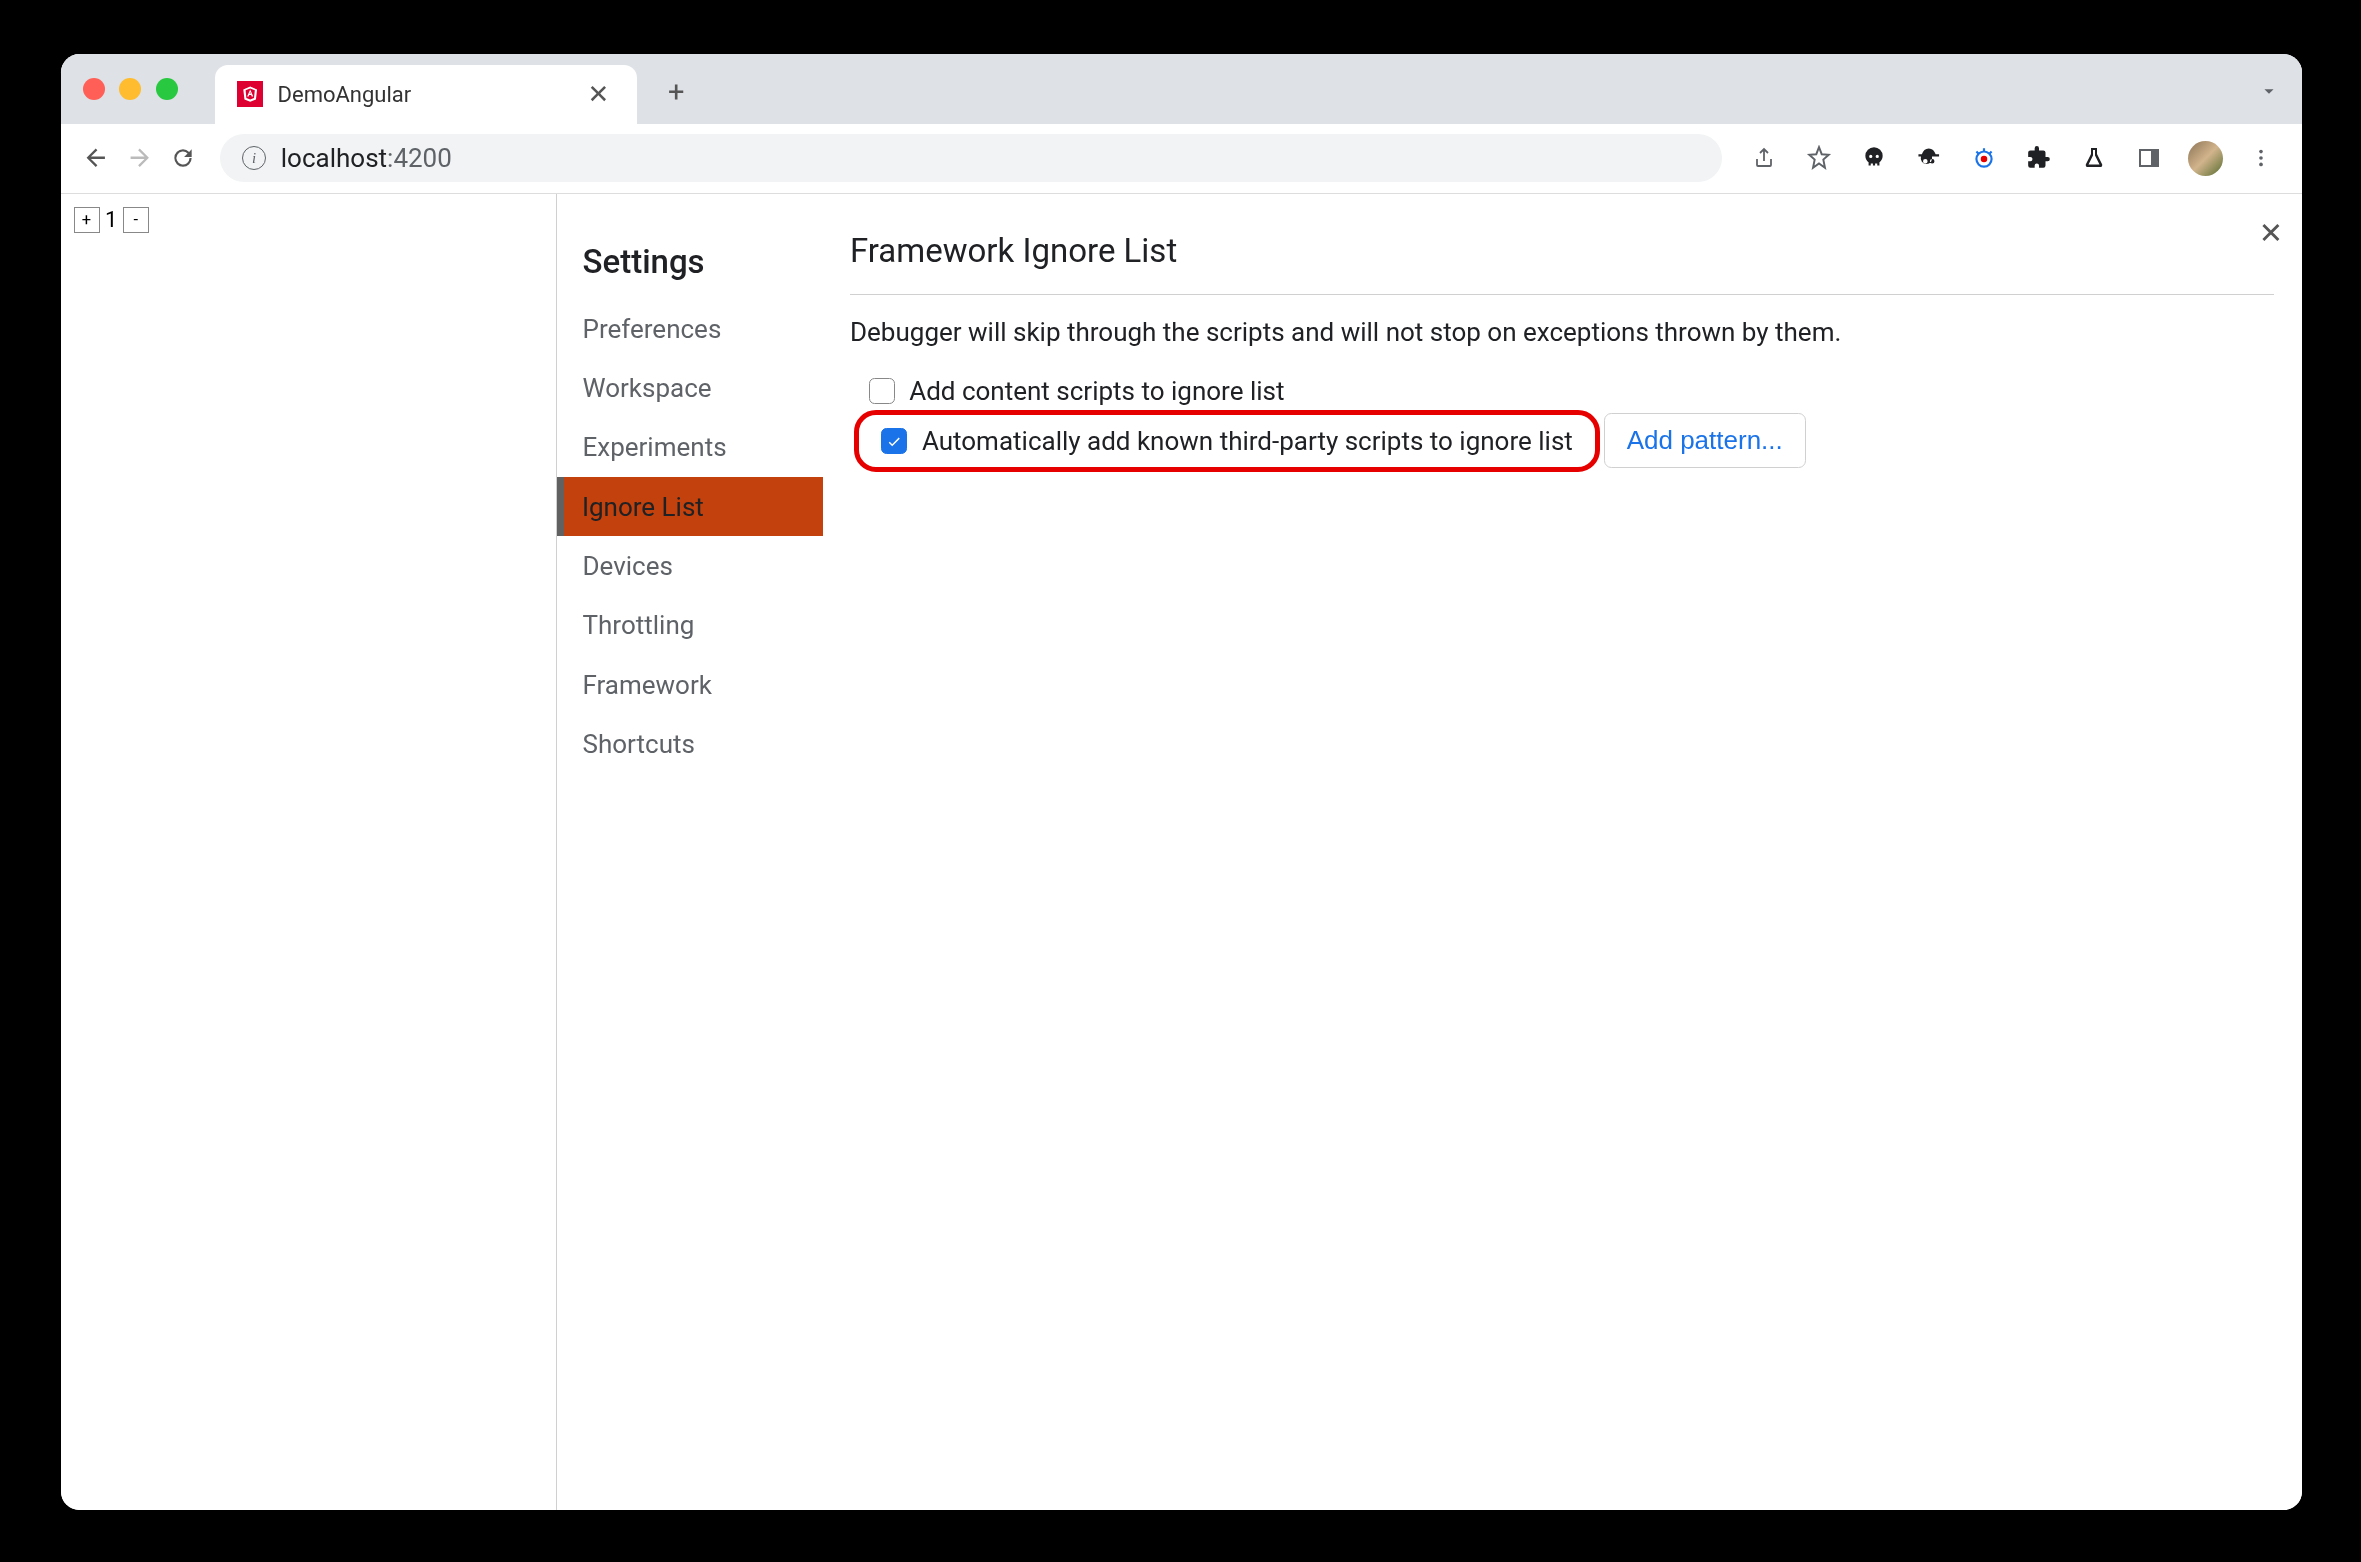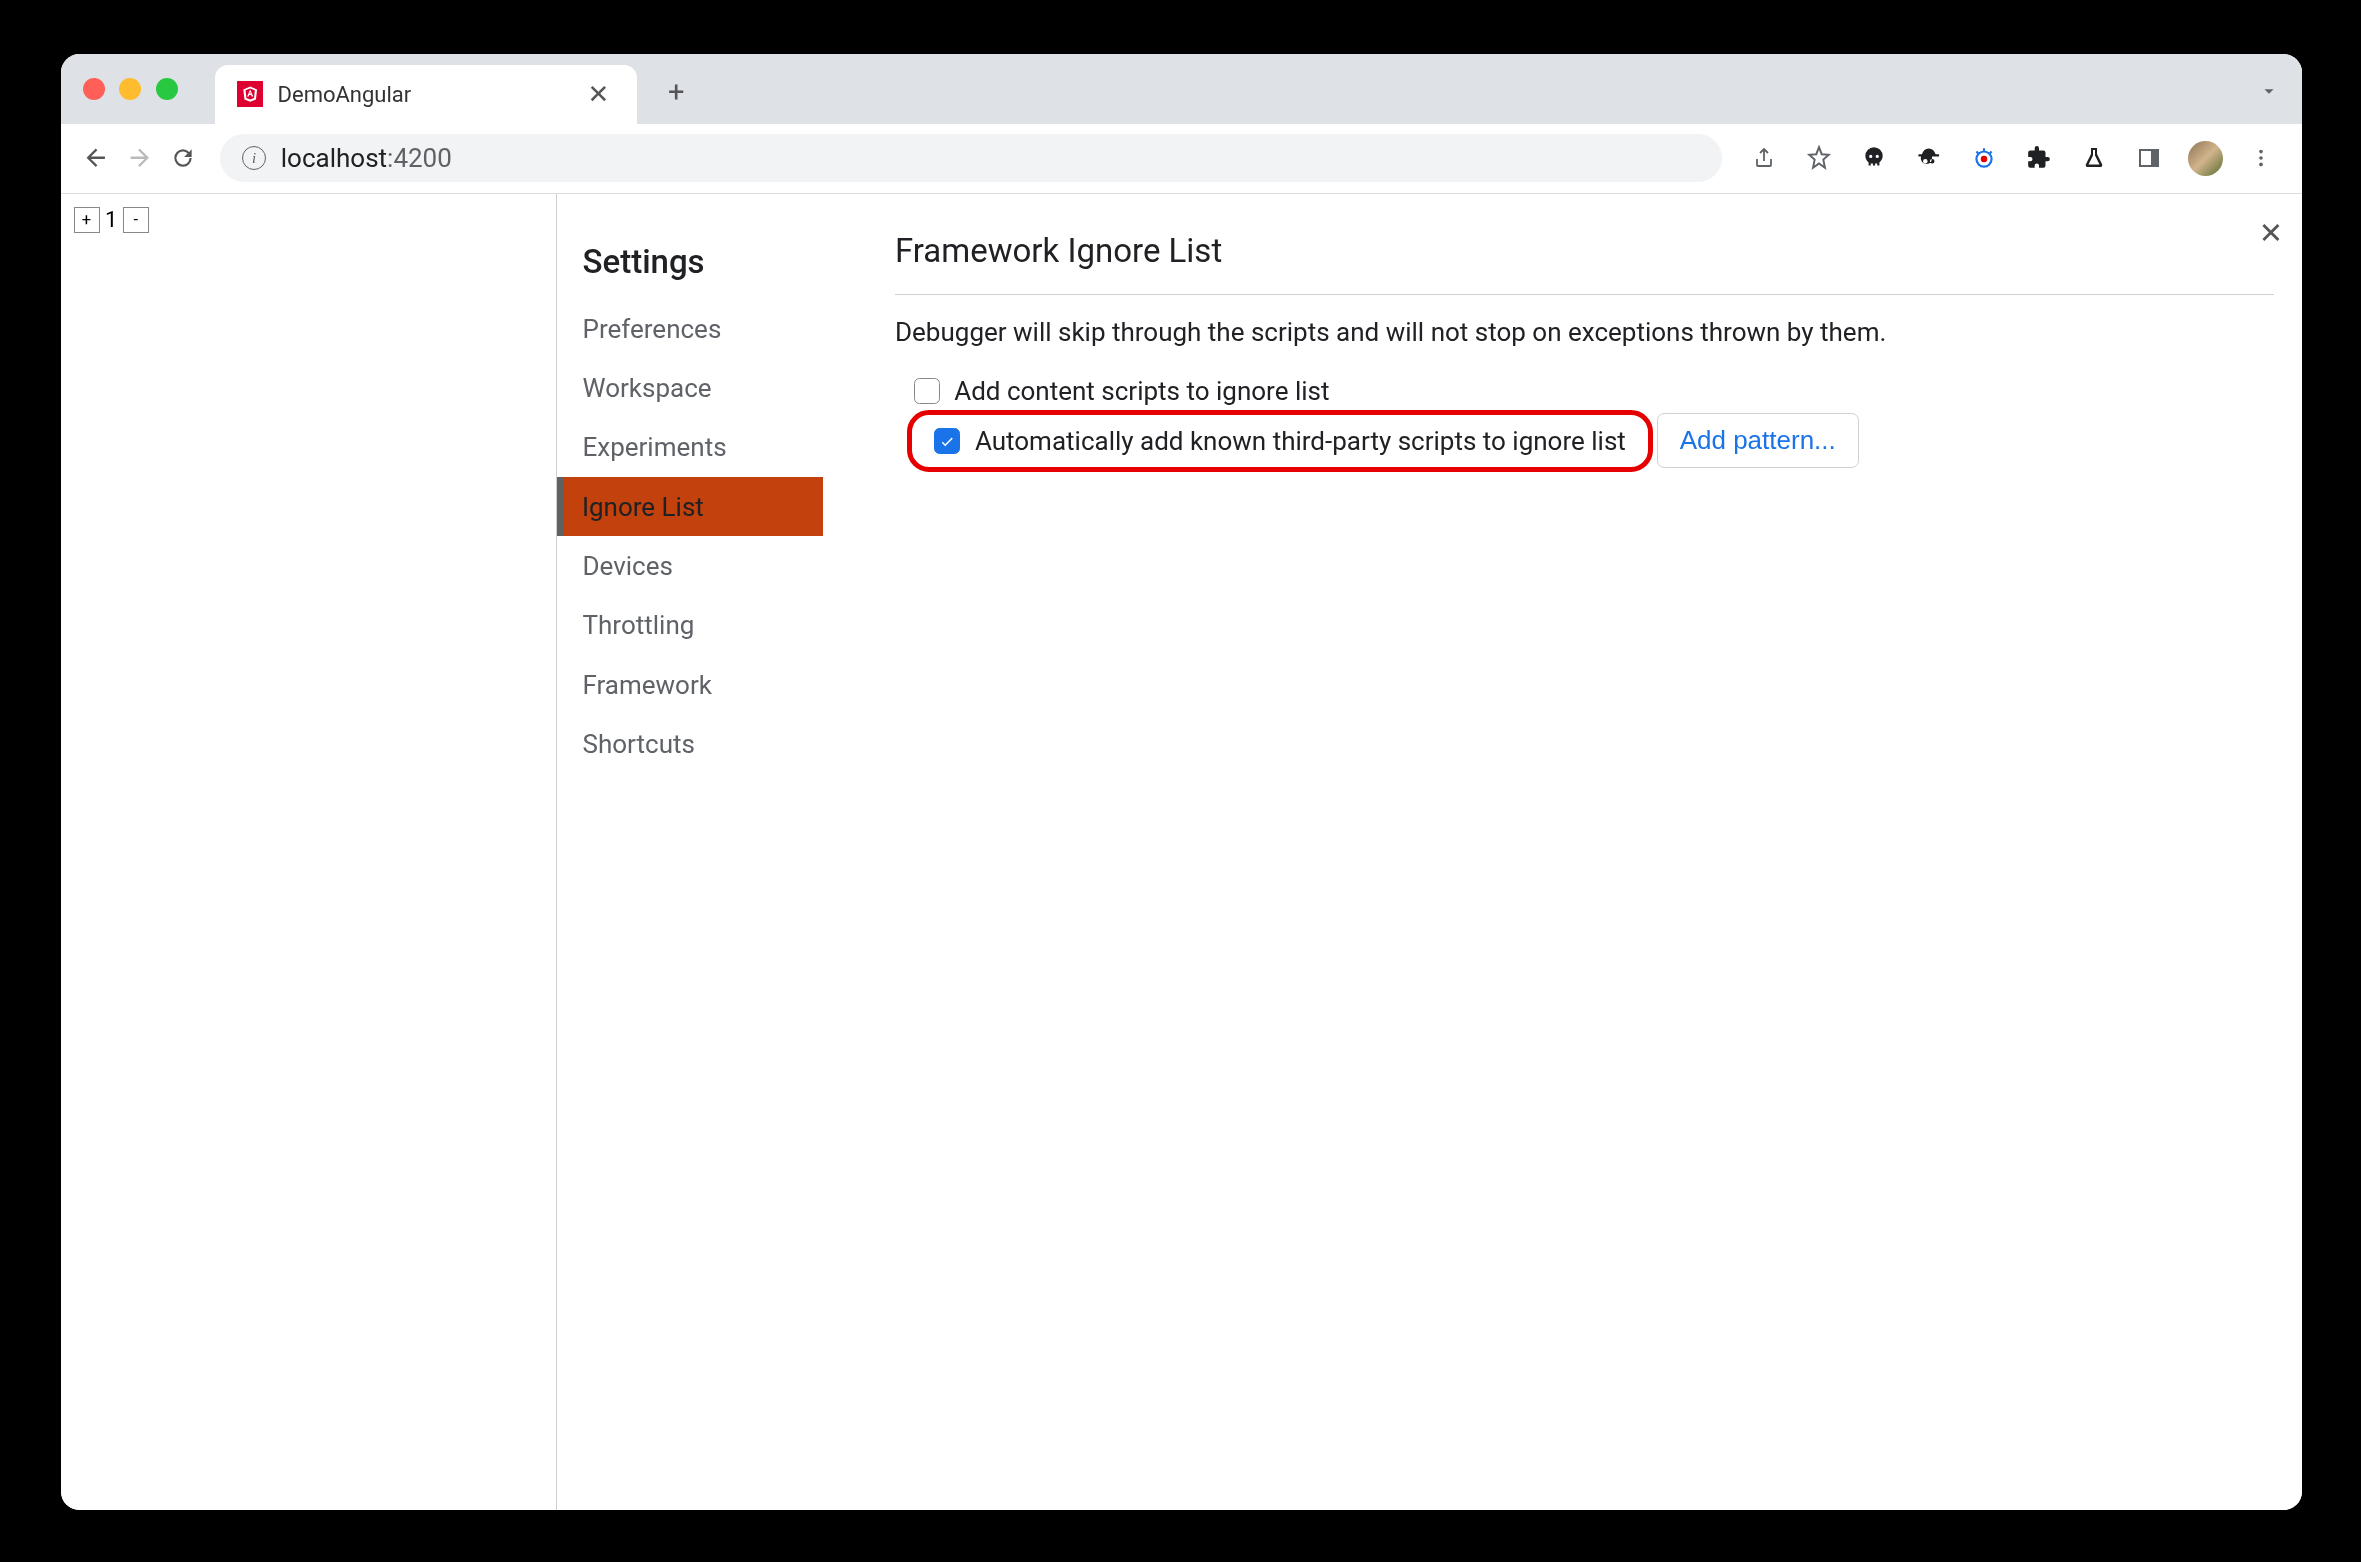--- a/index.html
+++ b/index.html
@@ -187,21 +187,20 @@
     }
     .counter-val {
       font-size: 22px;
       padding: 0 5.5px;
     }
     
     .devtools {
       flex: 1;
       display: flex;
       position: relative;
-      gap: 45px;
     }
     .settings-sidebar {
       width: 266px;
       padding-top: 37px;
     }
     .settings-title {
       font-size: 33px;
       font-weight: 500;
       color: #202124;
       padding: 11px 26px 18.4px;
@@ -265,21 +264,21 @@
     }
     .checkbox.checked {
       background: #1a73e8;
       border-color: #1a73e8;
       color: #fff;
     }
     .highlight-box {
       border: 5.5px solid #e60000;
       border-radius: 22px;
       padding: 3.7px 9.2px;
-      margin: -3.7px 0 11px 12px;
+      margin: -3.7px 0 11px 4px;
       display: inline-flex;
       text-align: right;
     }
     .ignore-list-box {
       border: 0.9px solid #d0d0d0;
       padding: 26px;
       text-align: center;
       font-size: 26px;
       color: #202124;
       margin: 11px 0 22px 0;

